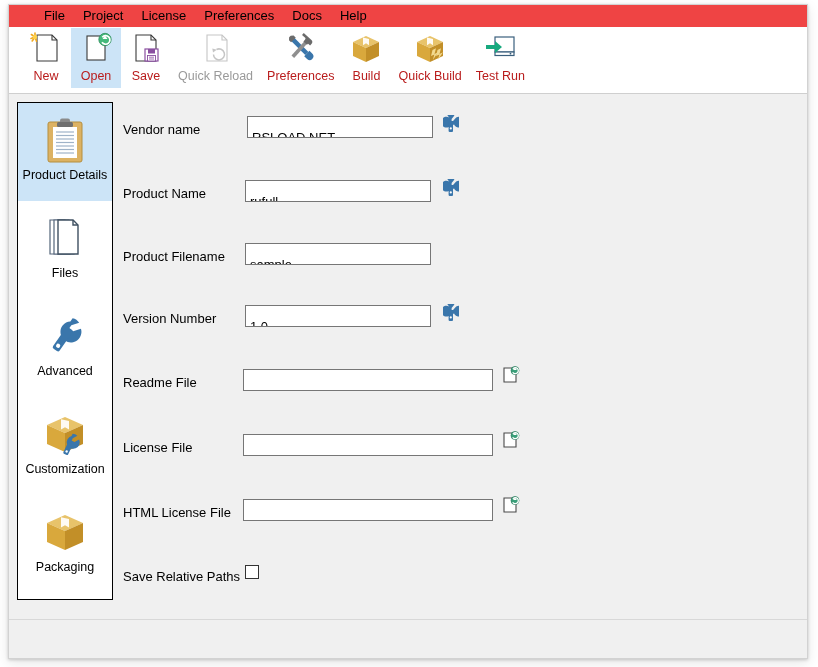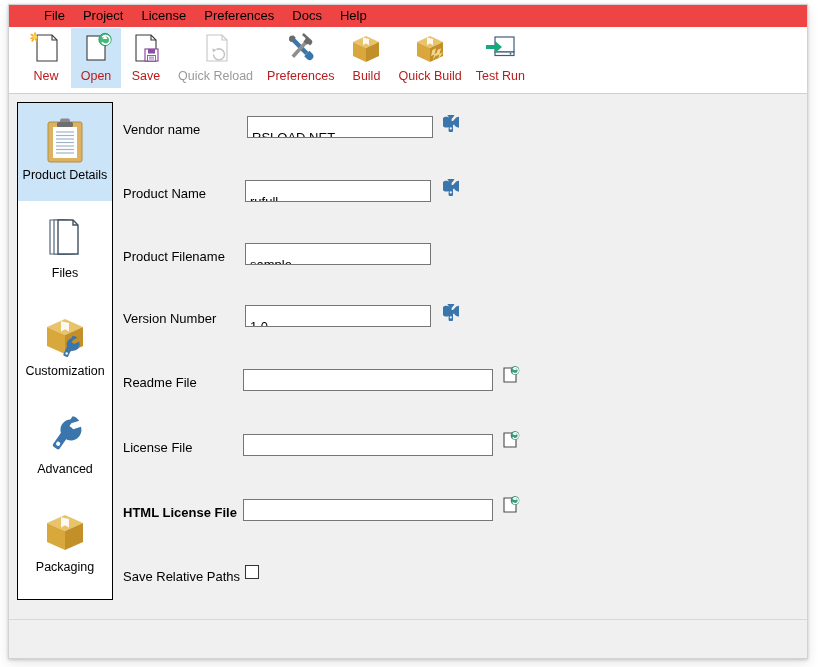--- a/index.html
+++ b/index.html
@@ -388,46 +388,46 @@
             <polygon points="9,7 24,7 29,12 29,41 9,41" fill="#ffffff" stroke="#54657a" stroke-width="1.2"></polygon>
             <polygon points="13,7 28,7 33,12 33,41 13,41" fill="#ffffff" stroke="#54657a" stroke-width="1.2"></polygon>
             <polygon points="17,7 32,7 37,12 37,41 17,41" fill="#ffffff" stroke="#3f5061" stroke-width="1.4"></polygon>
             <polyline points="32,7 32,12 37,12" fill="none" stroke="#3f5061" stroke-width="1.4"></polyline>
           </svg>
           <div class="nlabel">Files</div>
         </div>
 
         <div class="navitem">
           <svg class="nicon" viewBox="0 0 48 50">
+            <g transform="rotate(35 24 25)">
+              <path d="M20 6 a10 10 0 0 1 8 0 l-5 6.5 l0 4 l5 0 l5 -6.5 a10.5 10.5 0 1 1 -13 0 z" fill="#3a76ab" transform="translate(0,0)"></path>
+              <rect x="20" y="16" width="8" height="26" rx="2" fill="#3a76ab"></rect>
+              <circle cx="24" cy="37" r="2.1" fill="#ffffff"></circle>
+            </g>
+          </svg>
+          <div class="nlabel">Advanced</div>
+        </div>
+
+        <div class="navitem">
+          <svg class="nicon" viewBox="0 0 48 50">
             <polygon points="6,16 24,8 42,16 24,24" fill="#e8c36a"></polygon>
             <polygon points="6,16 24,24 24,43 6,35" fill="#d9a83c"></polygon>
             <polygon points="42,16 24,24 24,43 42,35" fill="#c28f28"></polygon>
             <polygon points="20,10.3 20,20.6 24,18.2 28,20.6 28,12.1" fill="#ffffff" opacity="0.92"></polygon>
             <g transform="translate(26,22) scale(0.52) rotate(25)">
               <path d="M12 0 a12 12 0 0 1 10 0 l-6 8 l0 5 l6 0 l6 -8 a12.5 12.5 0 1 1 -16 0 z" fill="#3a76ab"></path>
               <rect x="11" y="14" width="10" height="28" rx="2" fill="#3a76ab"></rect>
               <circle cx="16" cy="36" r="2.4" fill="#ffffff"></circle>
             </g>
           </svg>
           <div class="nlabel">Customization</div>
         </div>
 
         <div class="navitem">
           <svg class="nicon" viewBox="0 0 48 50">
-            <g transform="rotate(35 24 25)">
-              <path d="M20 6 a10 10 0 0 1 8 0 l-5 6.5 l0 4 l5 0 l5 -6.5 a10.5 10.5 0 1 1 -13 0 z" fill="#3a76ab" transform="translate(0,0)"></path>
-              <rect x="20" y="16" width="8" height="26" rx="2" fill="#3a76ab"></rect>
-              <circle cx="24" cy="37" r="2.1" fill="#ffffff"></circle>
-            </g>
-          </svg>
-          <div class="nlabel">Advanced</div>
-        </div>
-
-        <div class="navitem">
-          <svg class="nicon" viewBox="0 0 48 50">
             <polygon points="6,16 24,8 42,16 24,24" fill="#e8c36a"></polygon>
             <polygon points="6,16 24,24 24,43 6,35" fill="#d9a83c"></polygon>
             <polygon points="42,16 24,24 24,43 42,35" fill="#c28f28"></polygon>
             <polygon points="20,10.3 20,20.6 24,18.2 28,20.6 28,12.1" fill="#ffffff" opacity="0.92"></polygon>
           </svg>
           <div class="nlabel">Packaging</div>
         </div>
 
       </div>
 
@@ -481,21 +481,21 @@
         <div class="finput" style="top:332px; left:122px; width:250px;" placeholder=""></div>
         <div class="filebtn" style="top:329px; left:381px;">
           <svg width="18" height="18" viewBox="0 0 18 18">
             <polygon points="2,2 10,2 14,6 14,16 2,16" fill="#ffffff" stroke="#4a4a4a" stroke-width="1.1"></polygon>
             <circle cx="13" cy="4.5" r="4" fill="#3aa07a" stroke="#2b7a5c" stroke-width="0.7"></circle>
             <path d="M10.9 2.9 a3 3 0 1 1 -0.2 3.3" fill="none" stroke="#ffffff" stroke-width="1.3"></path>
             <polygon points="12.9,1.5 14.9,3.9 11.1,3.9" fill="#ffffff"></polygon>
           </svg>
         </div>
 
-        <div class="flabel" style="top:403px;font-weight:bold;">HTML License File</div>
+        <div class="flabel" style="top:403px;">HTML License File</div>
         <div class="finput" style="top:397px; left:122px; width:250px;" placeholder=""></div>
         <div class="filebtn" style="top:394px; left:381px;">
           <svg width="18" height="18" viewBox="0 0 18 18">
             <polygon points="2,2 10,2 14,6 14,16 2,16" fill="#ffffff" stroke="#4a4a4a" stroke-width="1.1"></polygon>
             <circle cx="13" cy="4.5" r="4" fill="#3aa07a" stroke="#2b7a5c" stroke-width="0.7"></circle>
             <path d="M10.9 2.9 a3 3 0 1 1 -0.2 3.3" fill="none" stroke="#ffffff" stroke-width="1.3"></path>
             <polygon points="12.9,1.5 14.9,3.9 11.1,3.9" fill="#ffffff"></polygon>
           </svg>
         </div>
 

